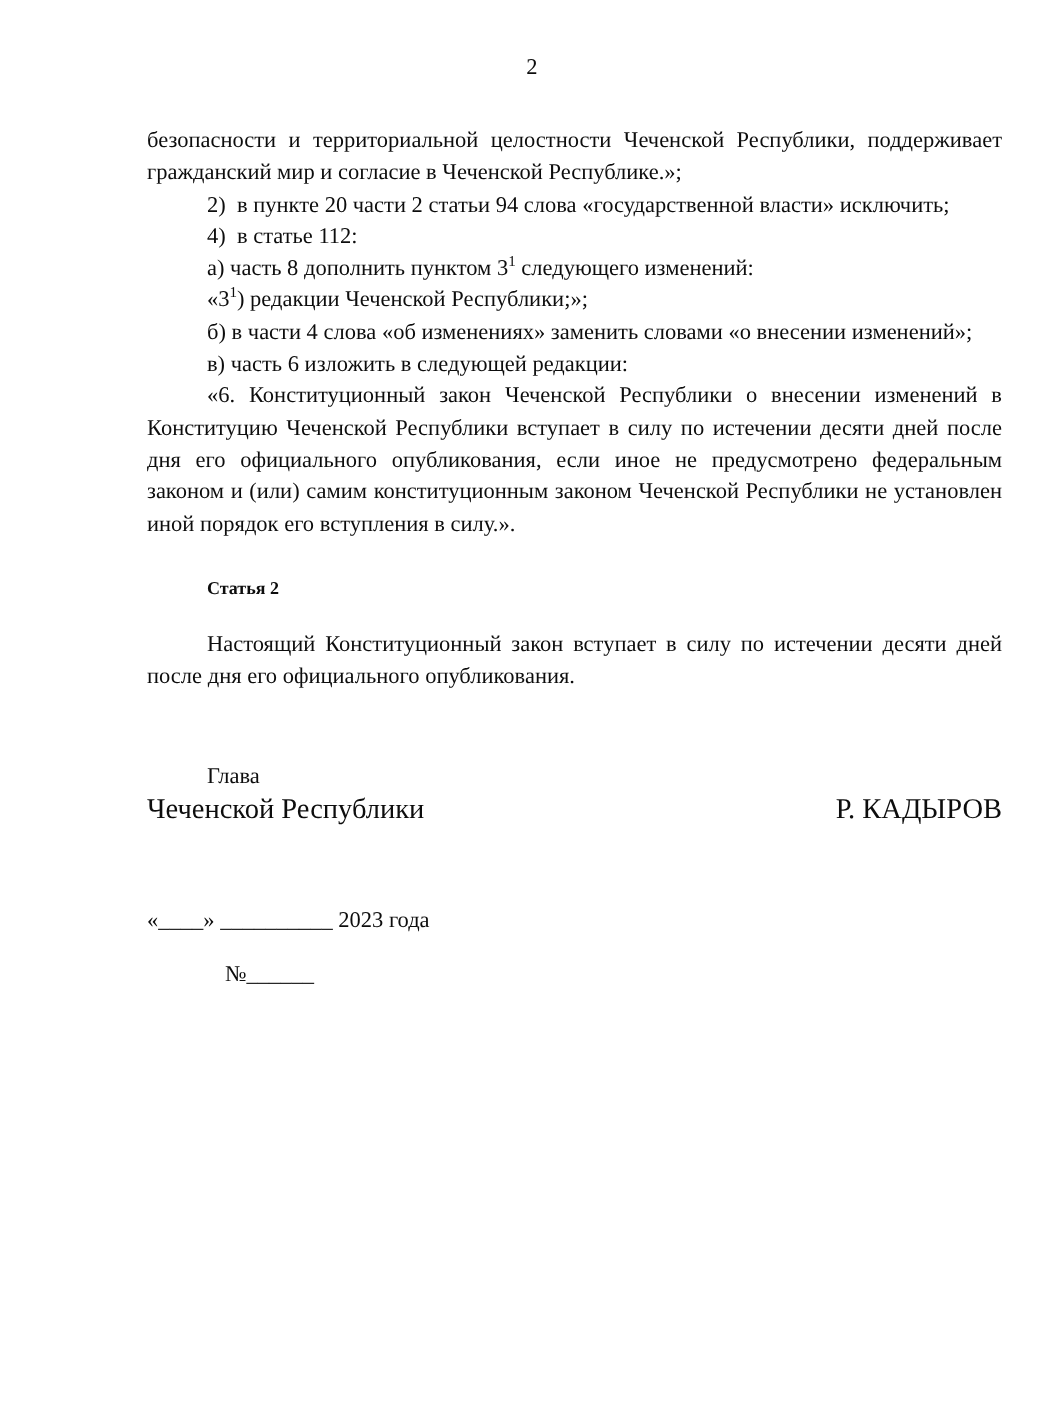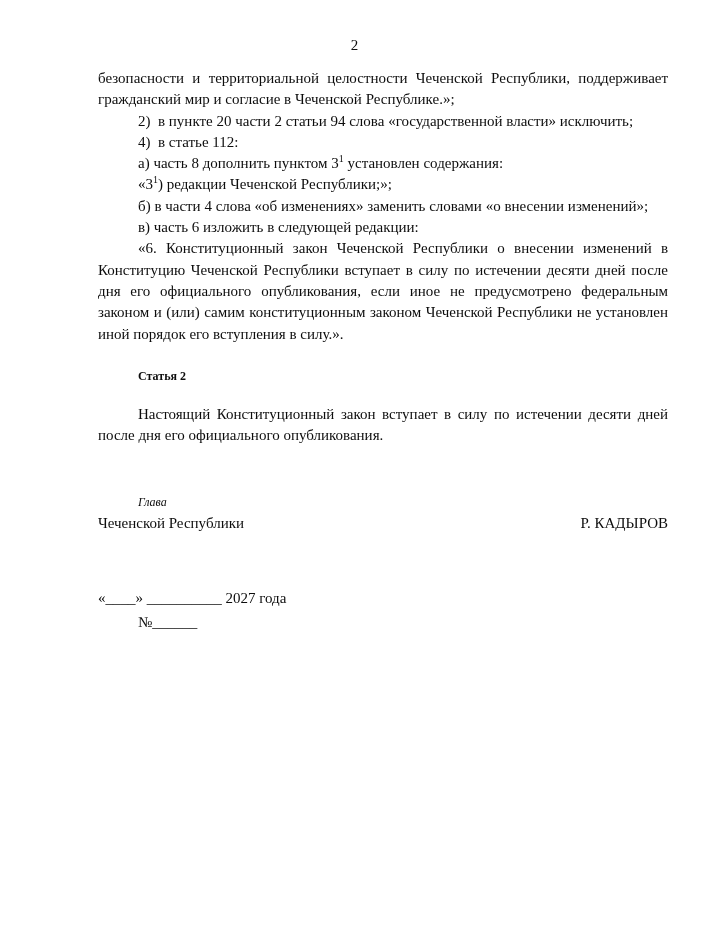--- a/index.html
+++ b/index.html
@@ -21,21 +21,21 @@
     top: 36px;
     left: 0;
     width: 709px;
     text-align: center;
     font-size: 15px;
     line-height: 18px;
   }
   .body-area {
     position: absolute;
     left: 98px;
-    top: 68px;
+    top: 84px;
     width: 570px;
   }
   p.para {
     margin: 0;
     font-size: 15px;
     line-height: 21.3px;
     text-align: justify;
     text-justify: inter-word;
     white-space: pre-wrap;
   }
@@ -58,28 +58,27 @@
   .spacer-md { height: 17px; }
   .spacer-xl { height: 45px; }
   .spacer-xxl { height: 52px; }
   .signature-block {
     position: relative;
     width: 570px;
   }
   .sig-role-top {
     margin: 0;
     padding-left: 40px;
-    font-size: 12px;
+    font-size: 15px;
     line-height: 21.3px;
-    font-style: italic;
   }
   .sig-line {
     position: relative;
     margin: 0;
-    font-size: 15px;
+    font-size: 19px;
     line-height: 21.3px;
     display: flex;
     justify-content: space-between;
     align-items: flex-start;
   }
   .sig-name {
     white-space: nowrap;
   }
   .city-line {
     margin: 0;
@@ -87,21 +86,21 @@
     font-size: 15px;
     line-height: 21.3px;
   }
   .date-line {
     margin: 0;
     font-size: 15px;
     line-height: 24px;
     white-space: pre;
   }
   .number-line {
-    margin: 0;
+    margin: 12px;
     padding-left: 40px;
     font-size: 15px;
     line-height: 24px;
     white-space: pre;
   }
   .blank {
     text-decoration-skip-ink: none;
   }
 </style>
 </head>
@@ -113,21 +112,21 @@
 
   <div class="body-area">
 
     <p class="para">безопасности и территориальной целостности Чеченской Республики, поддерживает гражданский мир и согласие в Чеченской Республике.»;</p>
 
     <p class="para indent">2)  в пункте 20 части 2 статьи 94 слова «государственной власти» исключить;</p>
 
 
     <p class="para indent">4)  в статье 112:</p>
 
-    <p class="para indent"><span>а) часть 8 дополнить пунктом 3</span><span class="sup">1</span><span> установлен содержания:</span></p>
+    <p class="para indent"><span>а) часть 8 дополнить пунктом 3</span><span class="sup">1</span><span> следующего изменений:</span></p>
 
     <p class="para indent"><span>«3</span><span class="sup">1</span><span>) редакции Чеченской Республики;»;</span></p>
 
     <p class="para indent">б) в части 4 слова «об изменениях» заменить словами «о внесении изменений»;</p>
 
     <p class="para indent">в) часть 6 изложить в следующей редакции:</p>
 
     <p class="para indent">«6. Конституционный закон Чеченской Республики о внесении изменений в Конституцию Чеченской Республики вступает в силу по истечении десяти дней после дня его официального опубликования, если иное не предусмотрено федеральным законом и (или) самим конституционным законом Чеченской Республики не установлен иной порядок его вступления в силу.».</p>
 
     <div class="spacer-lg"></div>
@@ -144,18 +143,18 @@
       <p class="sig-role-top">Глава</p>
       <div class="sig-line">
         <span>Чеченской Республики</span>
         <span class="sig-name">Р. КАДЫРОВ</span>
       </div>
     </div>
 
     <div class="spacer-xxl"></div>
 
 
-    <p class="date-line"><span>«</span><span class="blank">____</span><span>»</span> <span class="blank">__________</span><span> 2027 года</span></p>
+    <p class="date-line"><span>«</span><span class="blank">____</span><span>»</span> <span class="blank">__________</span><span> 2023 года</span></p>
 
     <p class="number-line"><span>№</span><span class="blank">______</span></p>
 
   </div>
 </div>
 
 </body></html>

